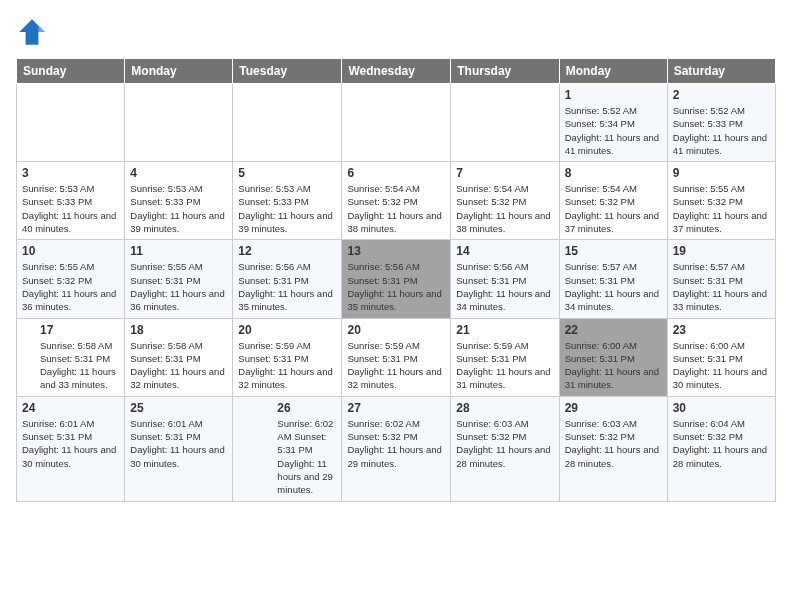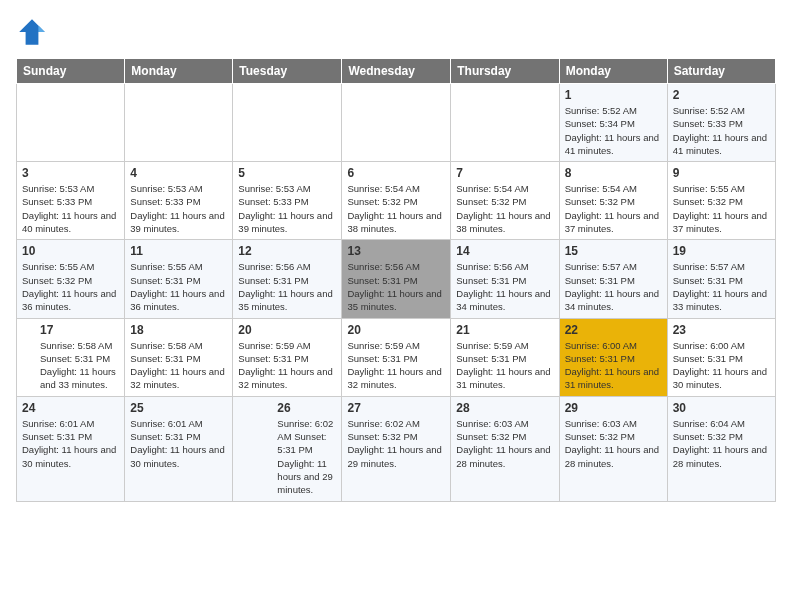--- a/index.html
+++ b/index.html
@@ -260,21 +260,21 @@
           <div class="day-info">Sunrise: 5:59 AM
 Sunset: 5:31 PM
 Daylight: 11 hours and 32 minutes.</div>
         </td>
         <td style="background: rgb(255, 255, 255);">
           <span class="day-num">21</span>
           <div class="day-info">Sunrise: 5:59 AM
 Sunset: 5:31 PM
 Daylight: 11 hours and 31 minutes.</div>
         </td>
-        <td style="background: #eab308;">
+        <td style="background: #a3a3a3;">
           <span class="day-num">22</span>
           <div class="day-info">Sunrise: 6:00 AM
 Sunset: 5:31 PM
 Daylight: 11 hours and 31 minutes.</div>
         </td>
         <td style="background: rgb(255, 255, 255);">
           <span class="day-num">23</span>
           <div class="day-info">Sunrise: 6:00 AM
 Sunset: 5:31 PM
 Daylight: 11 hours and 30 minutes.</div>

